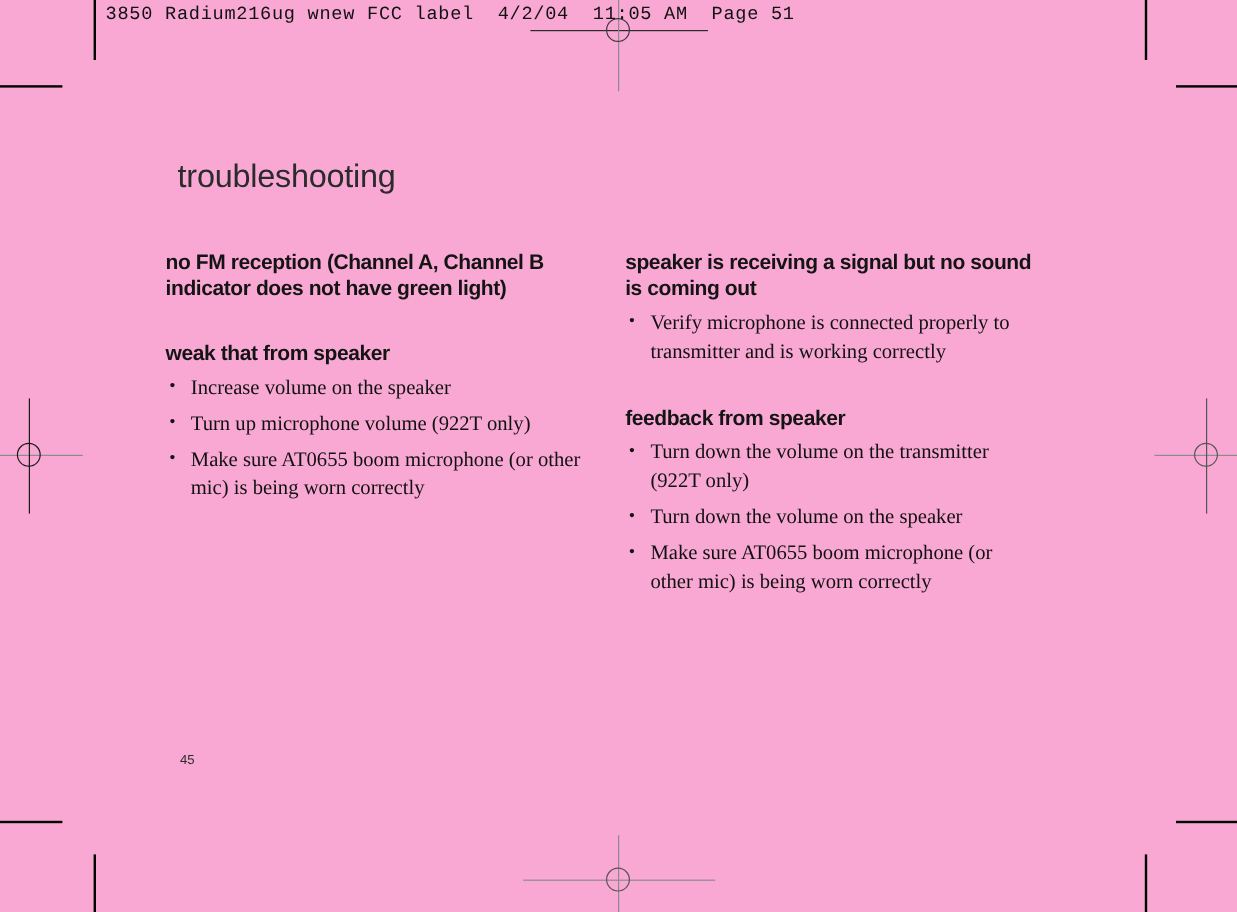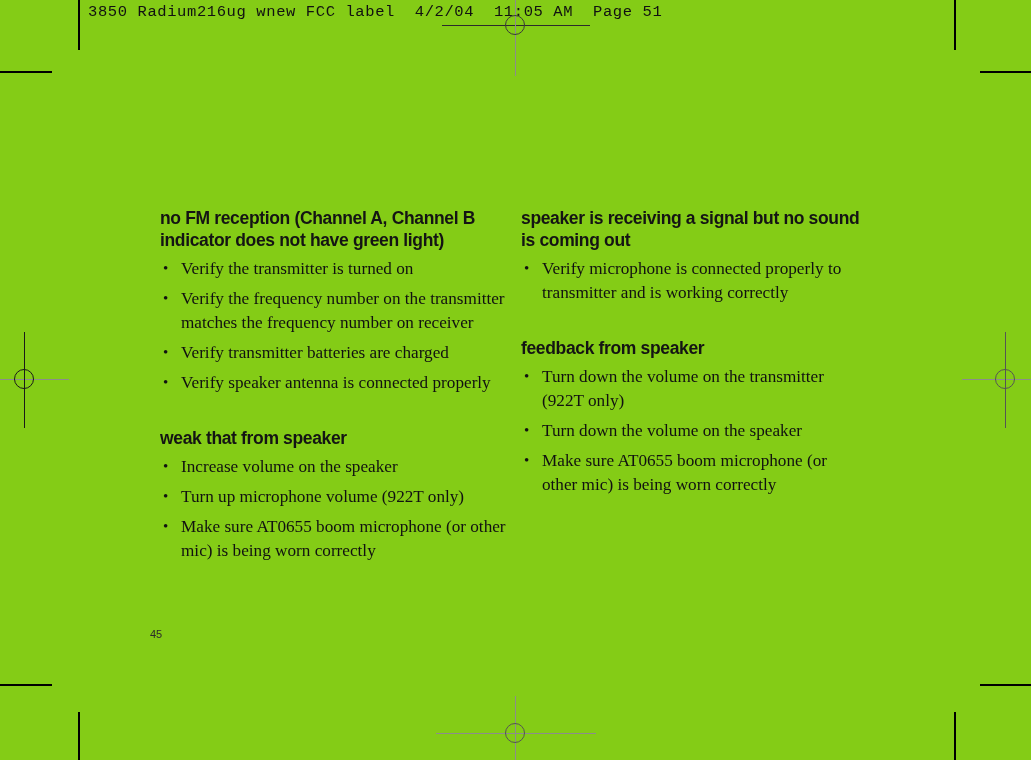--- a/index.html
+++ b/index.html
@@ -4,21 +4,21 @@
 <style>
   html, body {
     margin: 0;
     padding: 0;
     background: #ffffff;
   }
   #page {
     position: relative;
     width: 1031px;
     height: 760px;
-    background: #84cc16;
+    background: #f9a8d4;
     overflow: hidden;
     font-family: "Liberation Serif", serif;
   }
 
   
   .proof-header {
     position: absolute;
     left: 88px;
     top: 3px;
     font-family: "Liberation Mono", monospace;
@@ -90,21 +90,21 @@
     font-size: 27px;
     color: #2b2b2b;
     letter-spacing: -0.2px;
   }
 
   
   .col {
     position: absolute;
     top: 207px;
   }
-  .col-left  { left: 160px; width: 350px; }
+  .col-left  { left: 138px; width: 350px; }
   .col-right { left: 521px; width: 345px; }
 
   .sec-heading {
     font-family: "Liberation Sans", sans-serif;
     font-weight: bold;
     font-size: 17.5px;
     line-height: 22px;
     color: #141414;
     letter-spacing: -0.35px;
     margin: 0 0 6px 0;
@@ -181,31 +181,26 @@
     <div class="reg-vline"></div>
     <div class="reg-circle" style="color:#3a3a3a;"></div>
   </div>
 
   <div class="reg reg-bottom reg-gray" style="left:494px; top:712px;">
     <div class="reg-hline"></div>
     <div class="reg-vline"></div>
     <div class="reg-circle" style="color:#555555;"></div>
   </div>
 
+  <h1 class="page-title">troubleshooting</h1>
 
   <div class="col col-left">
 
     <div>
       <h2 class="sec-heading">no FM reception (Channel A, Channel B indicator does not have green light)</h2>
-      <ul class="bullets">
-        <li>Verify the transmitter is turned on</li>
-        <li>Verify the frequency number on the transmitter matches the frequency number on receiver</li>
-        <li>Verify transmitter batteries are charged</li>
-        <li>Verify speaker antenna is connected properly</li>
-      </ul>
     </div>
 
     <div>
       <h2 class="sec-heading spaced">weak that from speaker</h2>
       <ul class="bullets">
         <li>Increase volume on the speaker</li>
         <li>Turn up microphone volume (922T only)</li>
         <li>Make sure AT0655 boom microphone (or other mic) is being worn correctly</li>
       </ul>
     </div>

